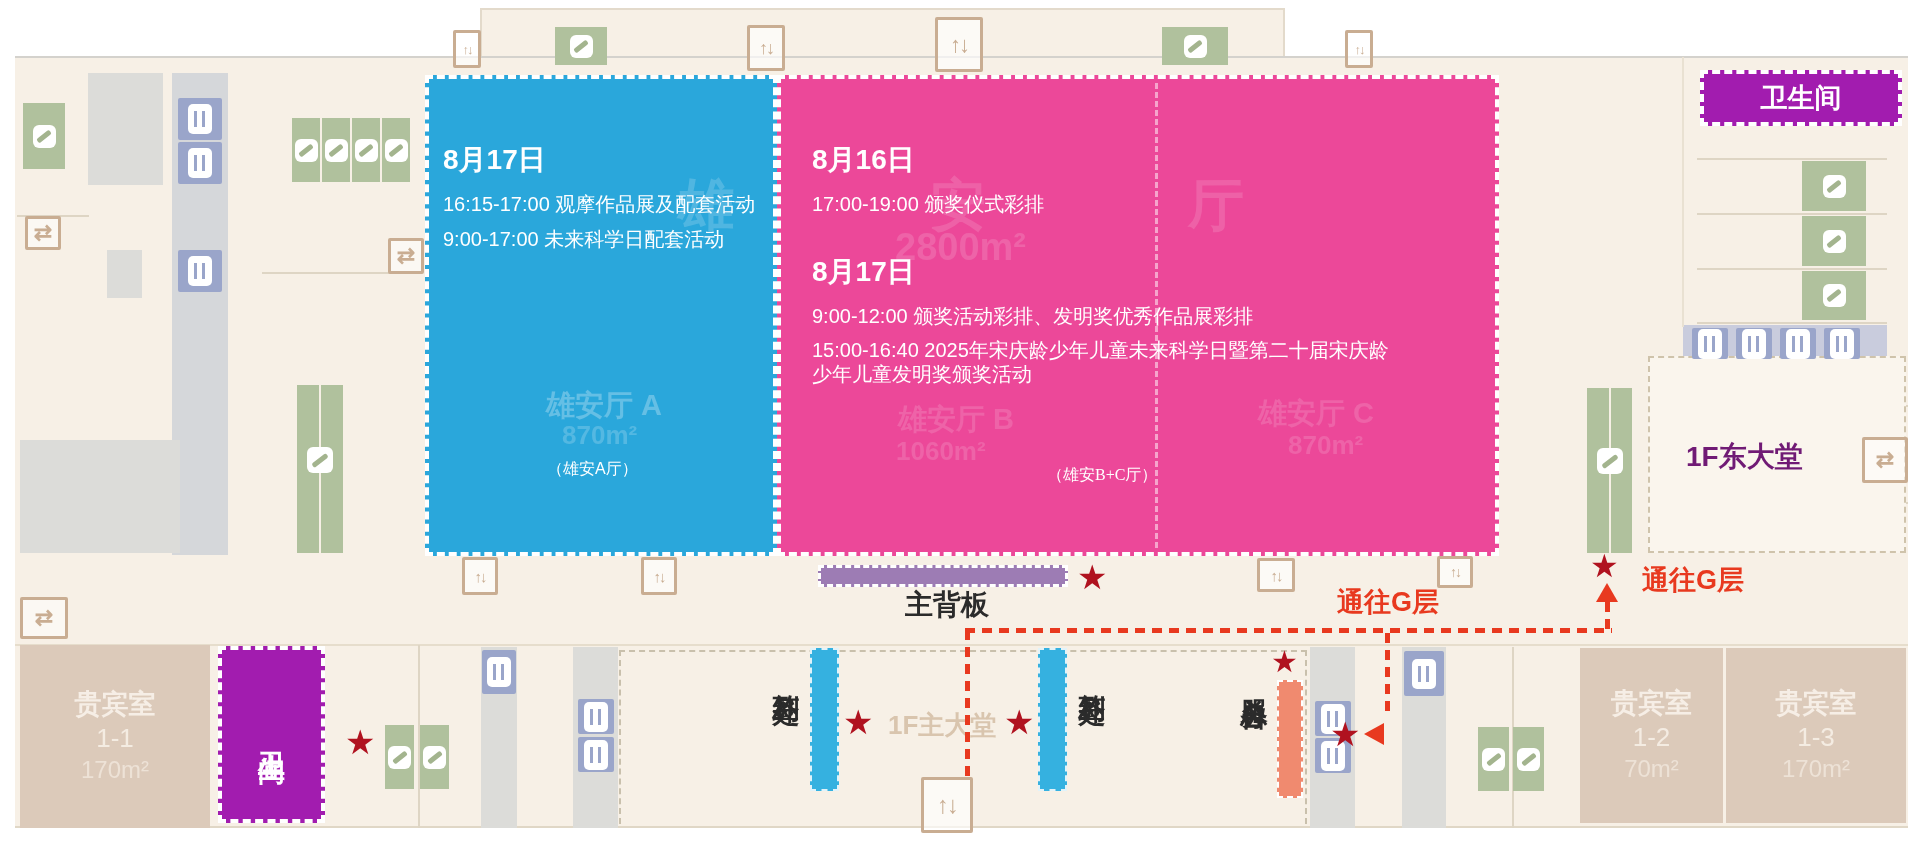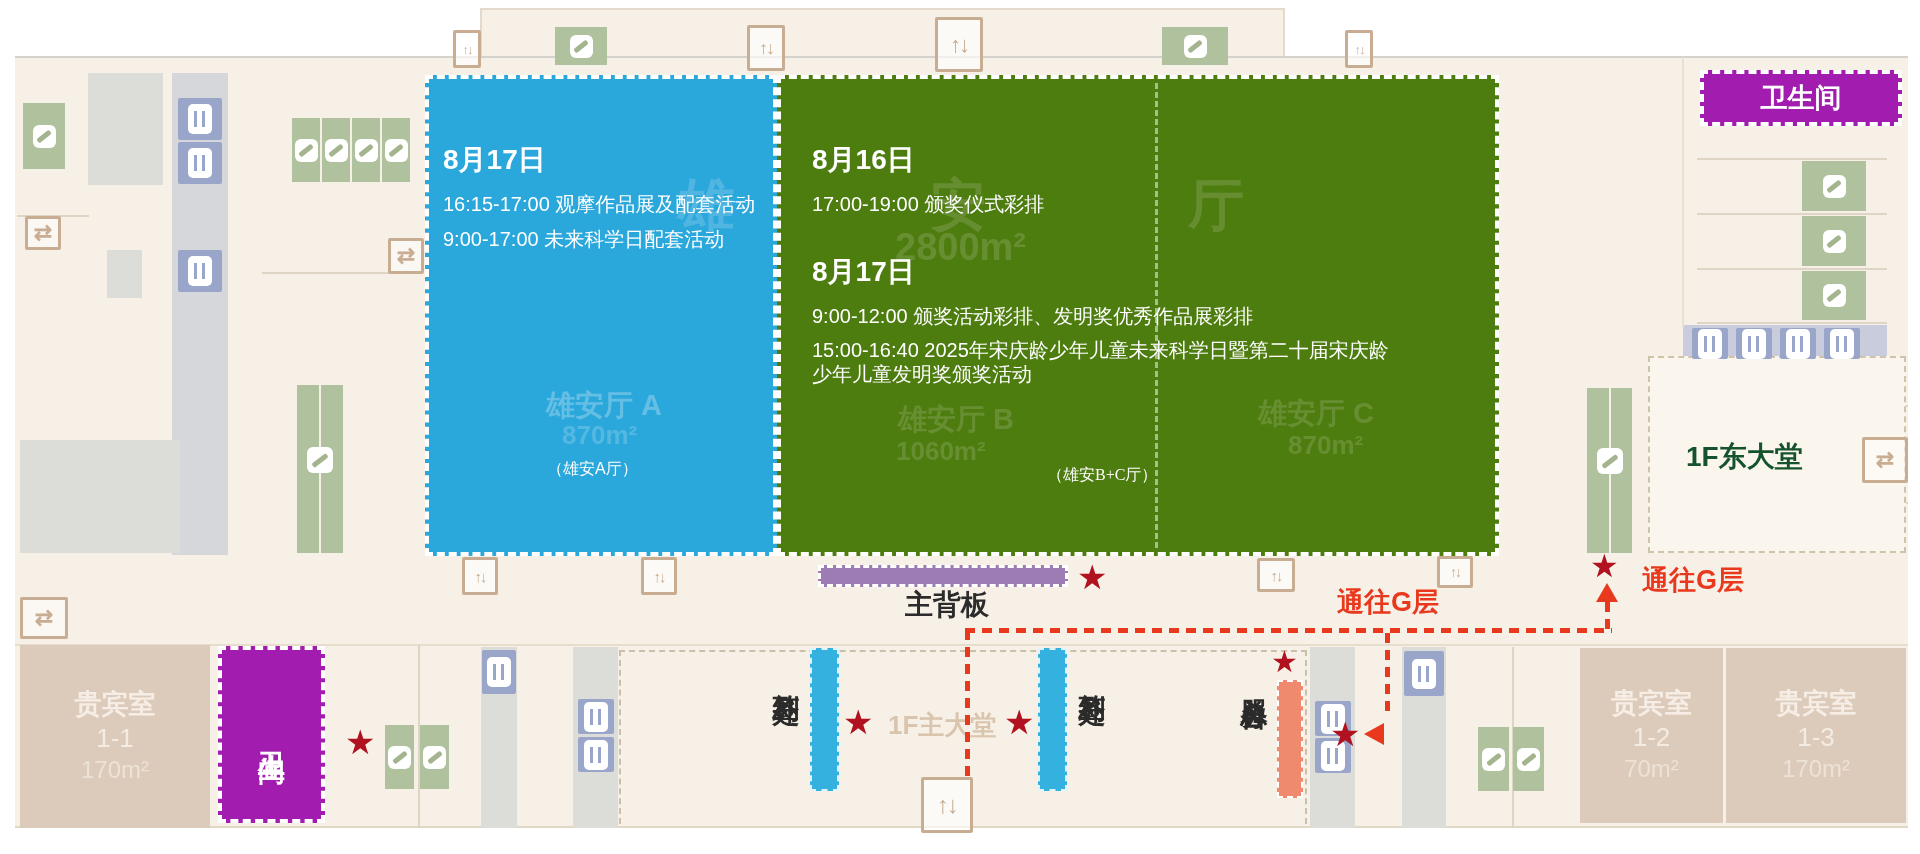--- a/index.html
+++ b/index.html
@@ -3,21 +3,21 @@
 <meta charset="utf-8">
 <style>
   html,body{margin:0;padding:0;background:#fff;font-family:"Liberation Sans",sans-serif;}
   #plan{position:relative;width:1920px;height:854px;background:#fff;overflow:hidden;}
   .slab{position:absolute;background:#f7f0e6;}
   .gray{position:absolute;background:#dcdcd9;}
   .wl{position:absolute;background:#ded5c4;}
   
   .evt{position:absolute;border:4px dashed #fff;box-sizing:border-box;color:#fff;}
   .evt-blue{background:#2aa7db;}
-  .evt-red{background:#4d7c0f;}
+  .evt-red{background:#ec4899;}
   .evt .date{font-size:28px;font-weight:bold;margin:0 0 14px 0;}
   .evt .ln{font-size:20px;line-height:1.18;margin:11px 0;white-space:pre-line;}
   .venue{position:absolute;font-size:16px;color:#fff;}
   .inner-dash{position:absolute;width:0;border-left:3px dashed rgba(255,255,255,.5);top:4px;bottom:4px;}
   
   .pink{position:absolute;background:#a21caf;border:4px dashed #fff;box-sizing:border-box;color:#fff;display:flex;align-items:center;justify-content:center;font-weight:bold;}
   
   .vip{position:absolute;background:#dccaba;color:#f9f2ea;text-align:center;display:flex;flex-direction:column;justify-content:center;line-height:1.25;}
   .vip .vn{font-size:27px;font-weight:bold;opacity:.92;}
   .vip .vo{font-size:26px;opacity:.85;}
@@ -85,21 +85,21 @@
   <div class="wl" style="left:1682px;top:57px;width:2px;height:270px;background:#e9e1d2;"></div>
   <div class="wl" style="left:1697px;top:158px;width:190px;height:2px;"></div>
   <div class="wl" style="left:1697px;top:213px;width:190px;height:2px;"></div>
   <div class="wl" style="left:1697px;top:268px;width:190px;height:2px;"></div>
   <div class="wl" style="left:1697px;top:322px;width:190px;height:2px;"></div>
   <div class="wl" style="left:1870px;top:405px;width:38px;height:2px;"></div>
   <div class="wl" style="left:1870px;top:502px;width:38px;height:2px;"></div>
 
   <div class="reg reg-main" style="left:619px;top:650px;width:688px;height:174px;"></div>
   <div class="reg reg-east" style="left:1648px;top:356px;width:258px;height:197px;"></div>
-  <div class="wm" style="left:1686px;top:438px;font-size:28px;color:#14532d;">1F东大堂</div>
+  <div class="wm" style="left:1686px;top:438px;font-size:28px;color:#701a75;">1F东大堂</div>
   <div class="wm" style="left:888px;top:708px;font-size:26px;color:#d9c5ae;">1F主大堂</div>
 
 
   <div class="stair" style="left:453px;top:30px;width:22px;height:32px;font-size:13px;">↑↓</div>
   <div class="esc" style="left:555px;top:27px;width:52px;height:38px;"></div>
   <div class="stair" style="left:747px;top:25px;width:32px;height:40px;font-size:18px;">↑↓</div>
   <div class="stair" style="left:935px;top:17px;width:42px;height:49px;font-size:22px;">↑↓</div>
   <div class="esc" style="left:1162px;top:27px;width:66px;height:38px;"></div>
   <div class="stair" style="left:1345px;top:30px;width:22px;height:32px;font-size:13px;">↑↓</div>
 

